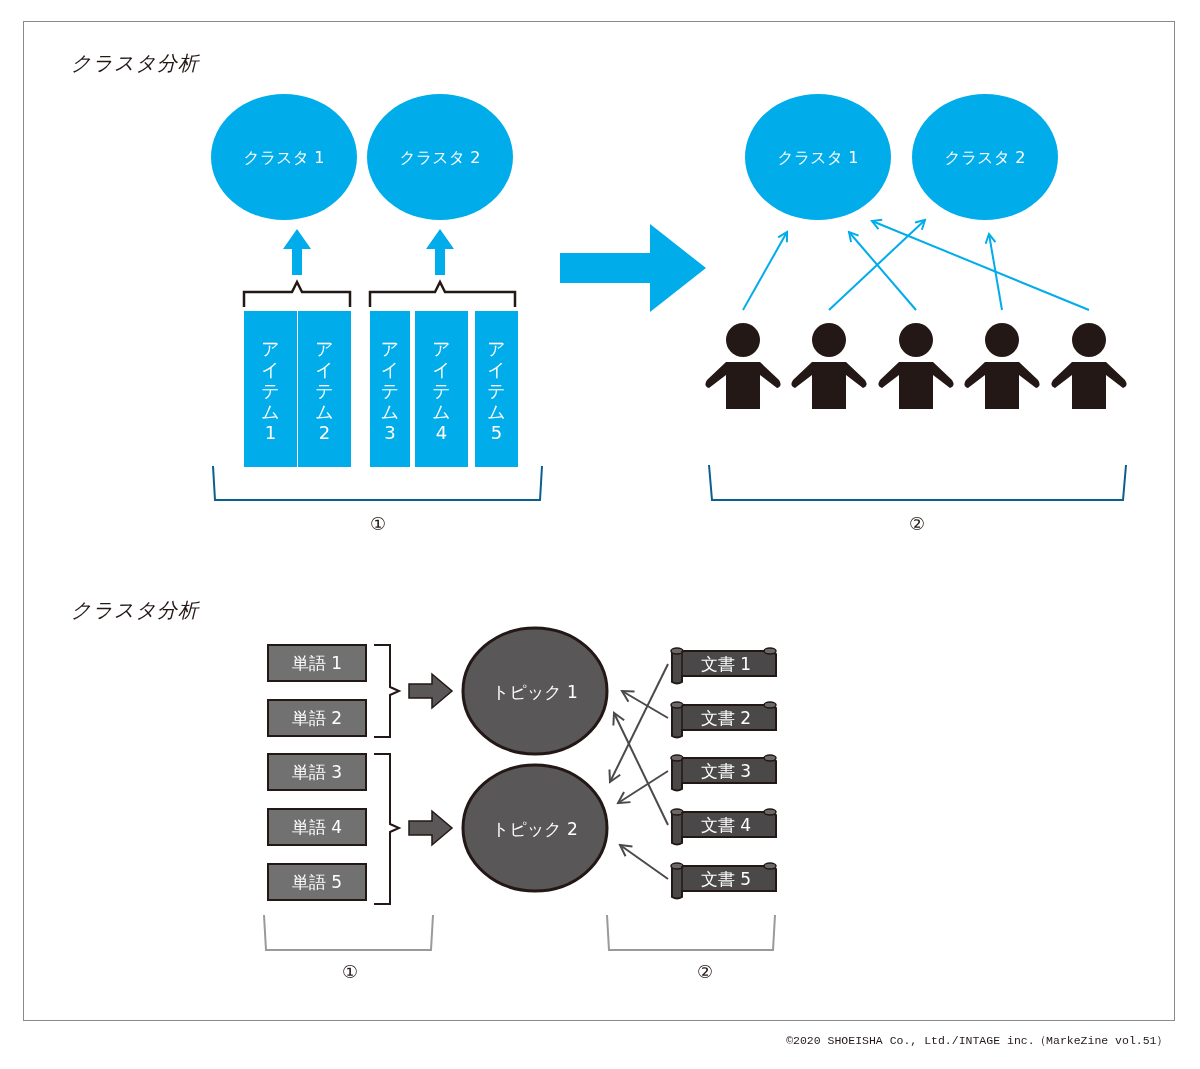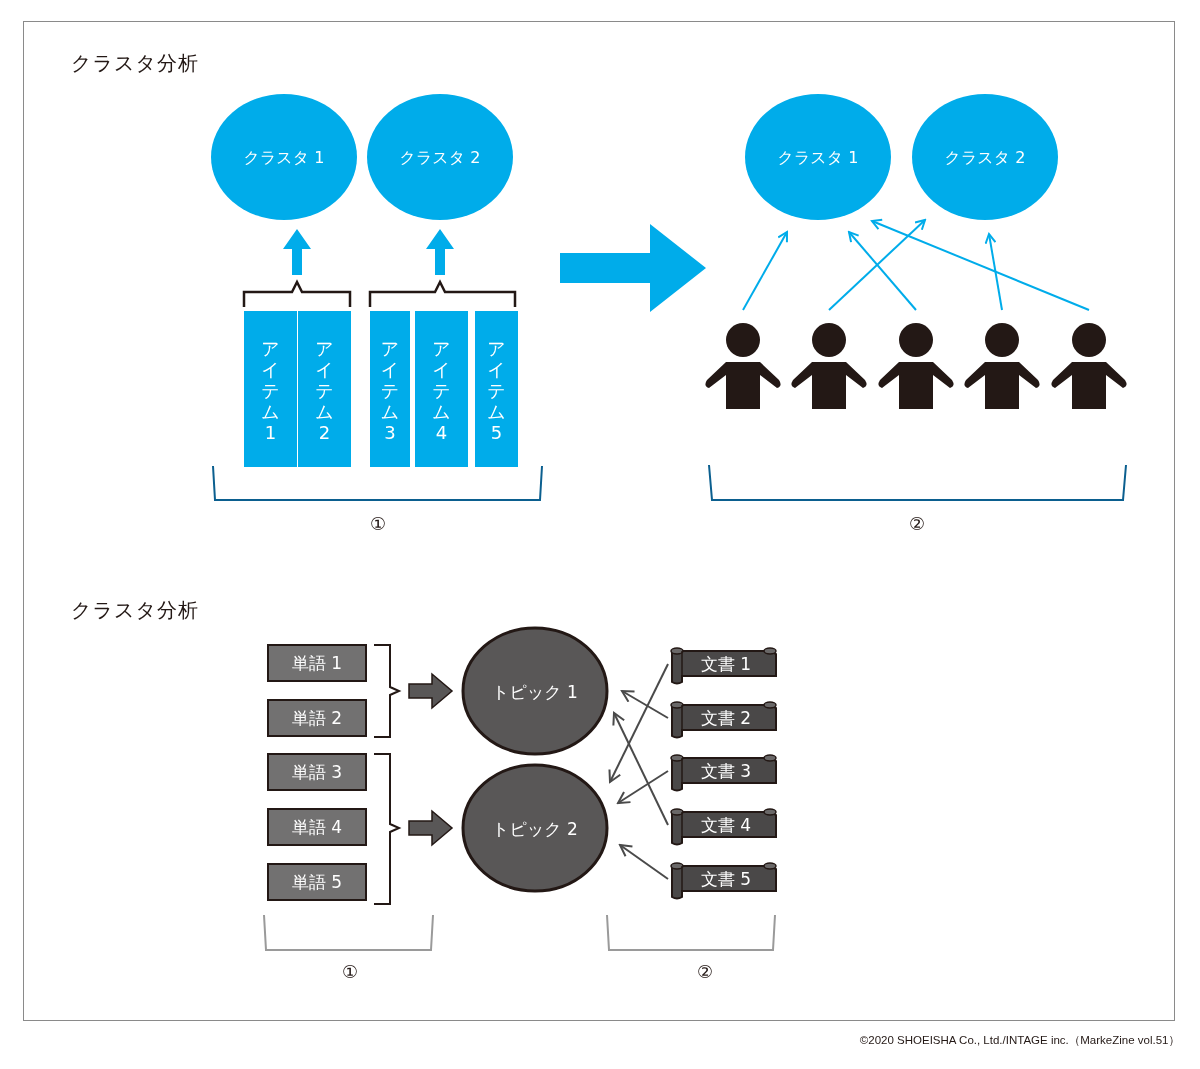--- a/index.html
+++ b/index.html
@@ -1,23 +1,23 @@
 <!DOCTYPE html>
 <html><head>
 <meta charset="utf-8">
 <style>
   html, body { margin: 0; padding: 0; background: #ffffff; }
   body { width: 1200px; height: 1069px; position: relative; overflow: hidden;
          font-family: "DejaVu Sans", sans-serif; }
   #frame { position: absolute; left: 23px; top: 21px; width: 1152px; height: 1000px;
            border: 1px solid #8a8a8a; box-sizing: border-box; }
   #canvas { position: absolute; left: 0; top: 0; }
-  .title { position: absolute; font-size: 20px; color: #231815; letter-spacing: 1px; }
-  #footer { position: absolute; right: 20px; top: 1033px; font-size: 11.5px; color: #231815;
-            font-family: Liberation Sans, sans-serif; }
+  .title { position: absolute; font-size: 20px; color: #231815; letter-spacing: 1px; font-style: italic; }
+  #footer { position: absolute; right: 32px; top: 1033px; font-size: 11.5px; color: #231815;
+            font-family: Liberation Mono, monospace; }
   svg text { font-family: "DejaVu Sans", sans-serif; }
 </style>
 </head>
 <body>
 
 <div id="frame"></div>
 
 <div class="title" style="left:71px; top:50px;">クラスタ分析</div>
 <div class="title" style="left:71px; top:597px;">クラスタ分析</div>
 

